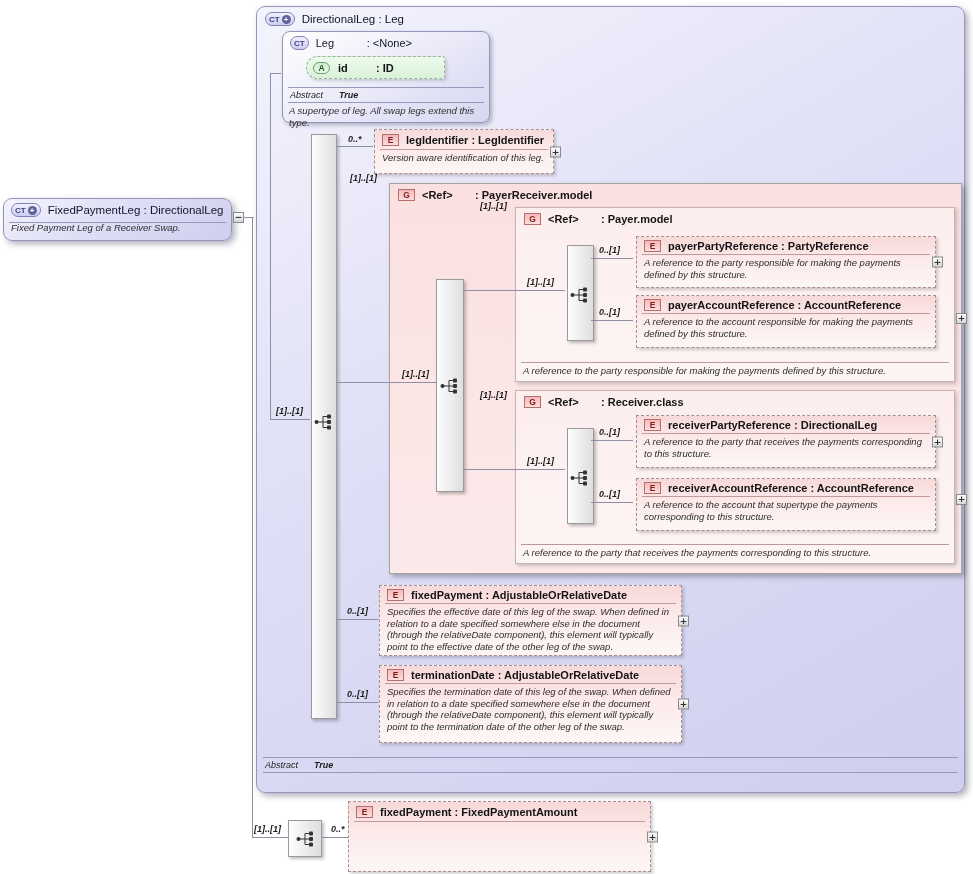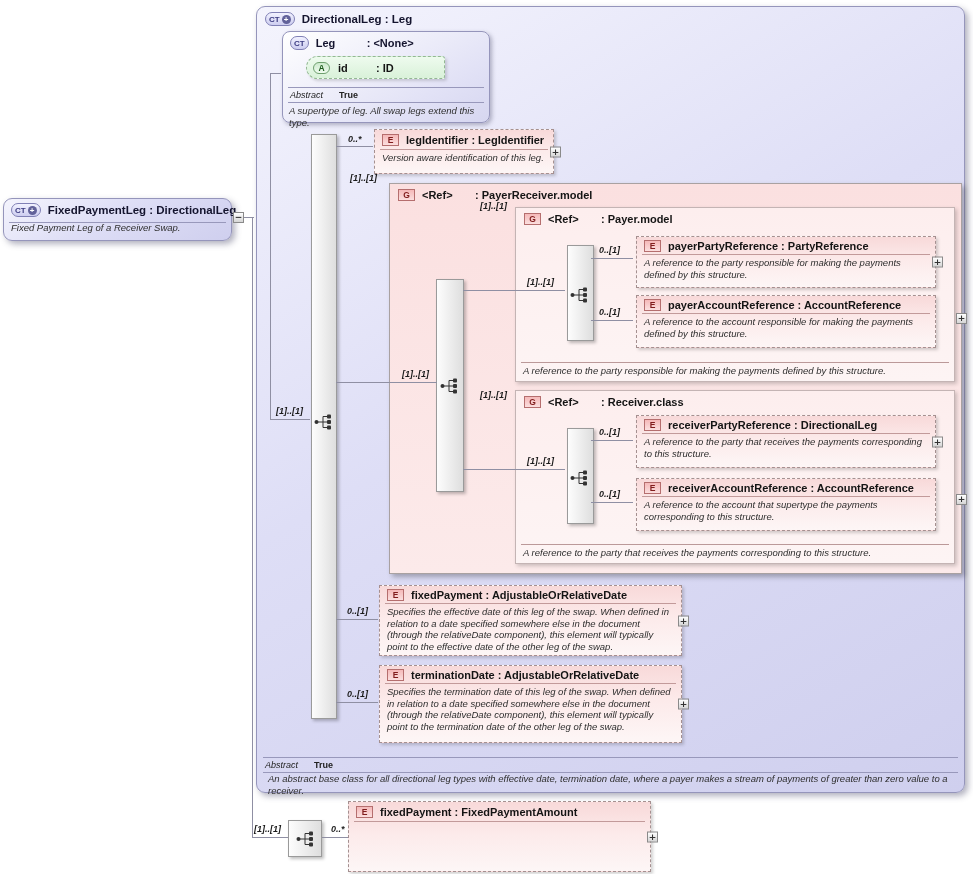--- a/index.html
+++ b/index.html
@@ -6,33 +6,33 @@
   body { margin:0; background:#fff; }
   #canvas { position:relative; width:973px; height:874px; background:#fff;
             font-family:"Liberation Sans",sans-serif; overflow:hidden; }
   .node { position:absolute; }
   .ln { position:absolute; background:#8f8fa3; z-index:4; pointer-events:none; }
   .card { position:absolute; z-index:5; font:bold italic 9px "Liberation Sans",sans-serif;
           color:#1a1a1a; white-space:nowrap; }
   .lav { background:linear-gradient(150deg,#f4f4fd 0%,#dedef6 45%,#cfcfee 100%);
          border:1px solid #9595bb; border-radius:9px; box-shadow:3px 3px 6px rgba(80,80,110,.45); }
   .hdr { display:flex; align-items:center; gap:7px; padding:5px 8px 2px 8px; }
-  .t { font-weight:bold; font-size:11.5px; color:#14142e; white-space:nowrap; }
+  .t { font-weight:normal; font-size:11.5px; color:#14142e; white-space:nowrap; }
   .ct { flex:0 0 auto; display:inline-flex; align-items:center; justify-content:center; gap:2px;
         height:14px; padding:0 3px; border:1px solid #8080b5; border-radius:8px;
         background:linear-gradient(#f2f2ff,#cdcdf0); font:bold 8px "Liberation Sans",sans-serif; color:#3a3a80; }
   .ct .dot { width:9px; height:9px; border-radius:50%; background:#62629a; color:#fff;
              font-size:8px; line-height:9px; text-align:center; font-weight:bold; }
   .desc { font:italic 9.5px/11.5px "Liberation Sans",sans-serif; color:#2e2e2e; padding:2px 7px; }
   .sepl { position:absolute; left:5px; right:5px; border-top:1px solid #9898bb; }
   .abstract-row { position:absolute; left:6px; right:6px; display:flex; gap:16px;
         border-top:1px solid #9898bb; border-bottom:1px solid #9898bb;
         padding:2px 2px; font-size:9px; color:#222; background:transparent; }
   .abstract-row .al { font-style:italic; }
-  .abstract-row .av { font-weight:bold; }
+  .abstract-row .av { font-weight:bold;font-style:italic; }
   .ebox { position:absolute; border:1px dashed #a59090; z-index:3;
           background:linear-gradient(#f8d9d9 0%,#fceaea 45%,#fdf6f6 100%);
           box-shadow:2px 2px 3px rgba(0,0,0,.18); }
   .ehdr { display:flex; align-items:center; gap:7px; padding:4px 7px 3px; }
   .esep { border-top:1px solid #c29a9a; margin:0 5px; }
   .ei { flex:0 0 auto; width:17px; height:12px; border:1px solid #b56e6e;
         background:linear-gradient(#f5b9b9,#fbdede); display:flex; align-items:center;
         justify-content:center; font:bold 8.5px "Liberation Sans",sans-serif; color:#801d1d; }
   .et { font-weight:bold; font-size:11px; color:#141414; white-space:nowrap; }
   .gbox { position:absolute; border:1px solid #a9a1a1; z-index:2;
@@ -234,21 +234,20 @@
       </div>
       <div class="esep"></div>
       <div class="desc">Specifies the termination date of this leg of the swap. When defined in relation to a date specified somewhere else in the document (through the relativeDate component), this element will typically point to the termination date of the other leg of the swap.</div>
       <div class="plusbtn">+</div>
     </div>
 
     <div class="abstract-row" style="top:750px;">
       <span class="al">Abstract</span>
       <span class="av">True</span>
     </div>
-    <div class="desc" style="position:absolute;top:764px;left:4px;right:4px;">An abstract base class for all directional leg types with effective date, termination date, where a payer makes a stream of payments of greater than zero value to a receiver.</div>
   </div>
 
   <div class="bar" style="left:288px;top:820px;width:34px;height:37px;">
     <svg class="glyph" style="top:10px;left:7px;" width="20" height="16" viewBox="0 0 20 16">
       <circle cx="2.5" cy="8" r="2" fill="#333"></circle>
       <path d="M2.5 8H9 M9 2.5V13.5 M9 2.5H13 M9 8H13 M9 13.5H13" stroke="#333" fill="none"></path>
       <rect x="13" y="0.5" width="4" height="4" rx="1" fill="#333"></rect>
       <rect x="13" y="6" width="4" height="4" rx="1" fill="#333"></rect>
       <rect x="13" y="11.5" width="4" height="4" rx="1" fill="#333"></rect>
     </svg>

